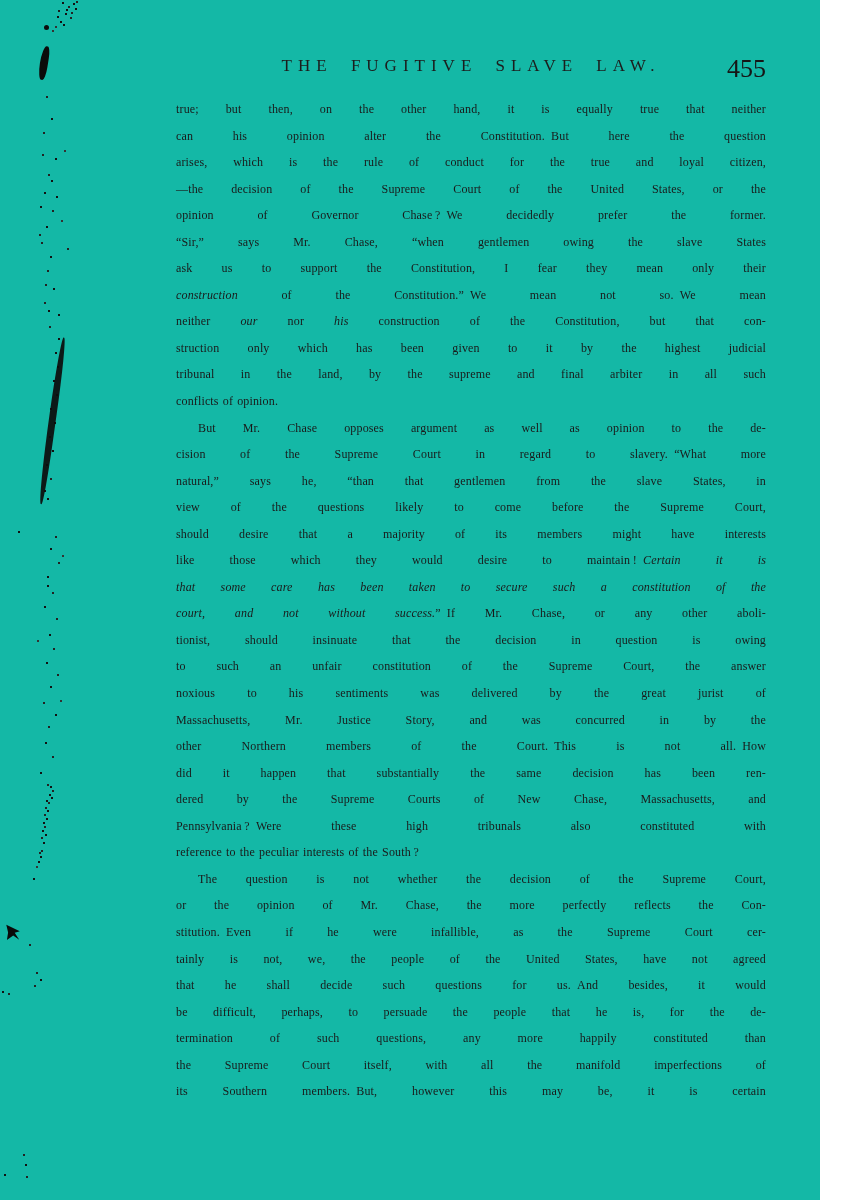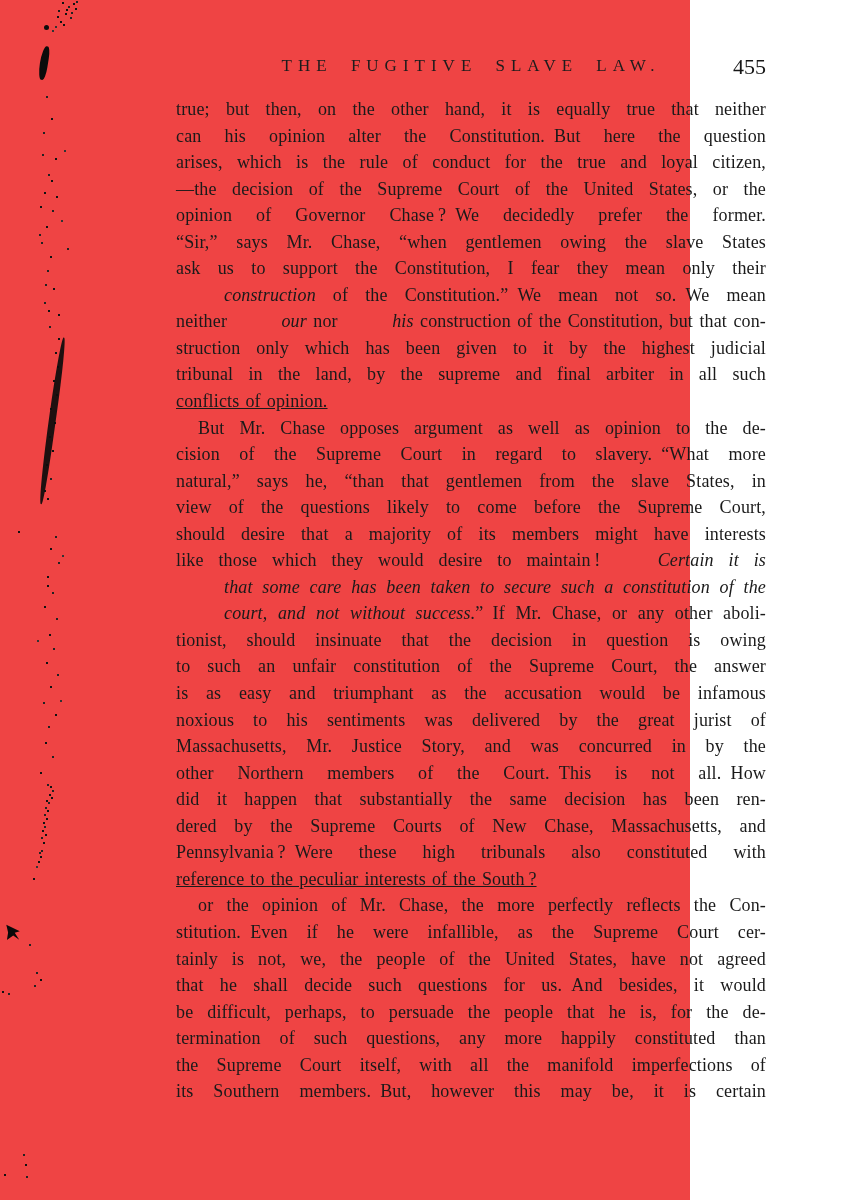--- a/index.html
+++ b/index.html
@@ -4,22 +4,22 @@
 <style>
   html, body { margin: 0; padding: 0; }
   body {
     width: 843px; height: 1200px;
     background: #ffffff;
     overflow: hidden;
     font-family: "Liberation Serif", "DejaVu Serif", serif;
   }
   .page {
     position: relative;
-    width: 690px; height: 1200px;
-    background: #ef4444;
+    width: 820px; height: 1200px;
+    background: #14b8a6;
     color: #191919;
   }
   
   .running-header {
     position: absolute;
     left: 176px; top: 54px;
     width: 590px; height: 30px;
   }
   .running-title {
     position: absolute;
@@ -27,46 +27,46 @@
     text-align: center;
     font-size: 17px;
     letter-spacing: 6px;
     word-spacing: 8px;
     color: #1c1c1c;
     white-space: nowrap;
   }
   .page-number {
     position: absolute;
     right: 0; top: 0;
-    font-size: 22px;
+    font-size: 26px;
     color: #161616;
   }
   
   .page-body {
     position: absolute;
     left: 176px; top: 96px;
     width: 590px;
   }
   .para { margin: 0; padding: 0; }
   .para.indent .line:first-child { text-indent: 22px; }
   .line {
-    font-size: 18px;
+    font-size: 12px;
     line-height: 26.55px;
     height: 26.55px;
     letter-spacing: 0.15px;
     word-spacing: 0.08em;
     text-align: justify;
     text-align-last: justify;
     -moz-text-align-last: justify;
     white-space: normal;
     overflow: visible;
     color: #1a1a1a;
   }
-  .line.no-just { text-align-last: left; text-decoration: underline; -moz-text-align-last: left; }
-  .line .it { font-style: italic; margin-left: 48px; }
+  .line.no-just { text-align-last: left; -moz-text-align-last: left; }
+  .line .it { font-style: italic; }
   
   .artifact { position: absolute; pointer-events: none; }
   .ink-streak-top {
     left: 40px; top: 46px; width: 8px; height: 34px;
     background: #0b0b0b;
     border-radius: 60% 40% 45% 55%;
     transform: rotate(9deg);
   }
   .ink-blob-small {
     left: 44px; top: 25px; width: 5px; height: 5px;
@@ -144,30 +144,30 @@
         <div class="line"><span>But Mr. Chase opposes argument as well as opinion to the de-</span></div>
         <div class="line"><span>cision of the Supreme Court in regard to slavery. “What more</span></div>
         <div class="line"><span>natural,” says he, “than that gentlemen from the slave States, in</span></div>
         <div class="line"><span>view of the questions likely to come before the Supreme Court,</span></div>
         <div class="line"><span>should desire that a majority of its members might have interests</span></div>
         <div class="line"><span>like those which they would desire to maintain ! </span><span class="it">Certain it is</span></div>
         <div class="line"><span class="it">that some care has been taken to secure such a constitution of the</span></div>
         <div class="line"><span class="it">court, and not without success.</span><span>” If Mr. Chase, or any other aboli-</span></div>
         <div class="line"><span>tionist, should insinuate that the decision in question is owing</span></div>
         <div class="line"><span>to such an unfair constitution of the Supreme Court, the answer</span></div>
-        <div class="line"><span>is as easy and triumphant as the accusation would be infamous</span></div>
         <div class="line"><span>noxious to his sentiments was delivered by the great jurist of</span></div>
         <div class="line"><span>Massachusetts, Mr. Justice Story, and was concurred in by the</span></div>
         <div class="line"><span>other Northern members of the Court. This is not all. How</span></div>
         <div class="line"><span>did it happen that substantially the same decision has been ren-</span></div>
         <div class="line"><span>dered by the Supreme Courts of New Chase, Massachusetts, and</span></div>
         <div class="line"><span>Pennsylvania ? Were these high tribunals also constituted with</span></div>
         <div class="line no-just"><span>reference to the peculiar interests of the South ?</span></div>
       </div>
       <div class="para indent">
+        <div class="line"><span>The question is not whether the decision of the Supreme Court,</span></div>
         <div class="line"><span>or the opinion of Mr. Chase, the more perfectly reflects the Con-</span></div>
         <div class="line"><span>stitution. Even if he were infallible, as the Supreme Court cer-</span></div>
         <div class="line"><span>tainly is not, we, the people of the United States, have not agreed</span></div>
         <div class="line"><span>that he shall decide such questions for us. And besides, it would</span></div>
         <div class="line"><span>be difficult, perhaps, to persuade the people that he is, for the de-</span></div>
         <div class="line"><span>termination of such questions, any more happily constituted than</span></div>
         <div class="line"><span>the Supreme Court itself, with all the manifold imperfections of</span></div>
         <div class="line"><span>its Southern members. But, however this may be, it is certain</span></div>
       </div>
     </div>

